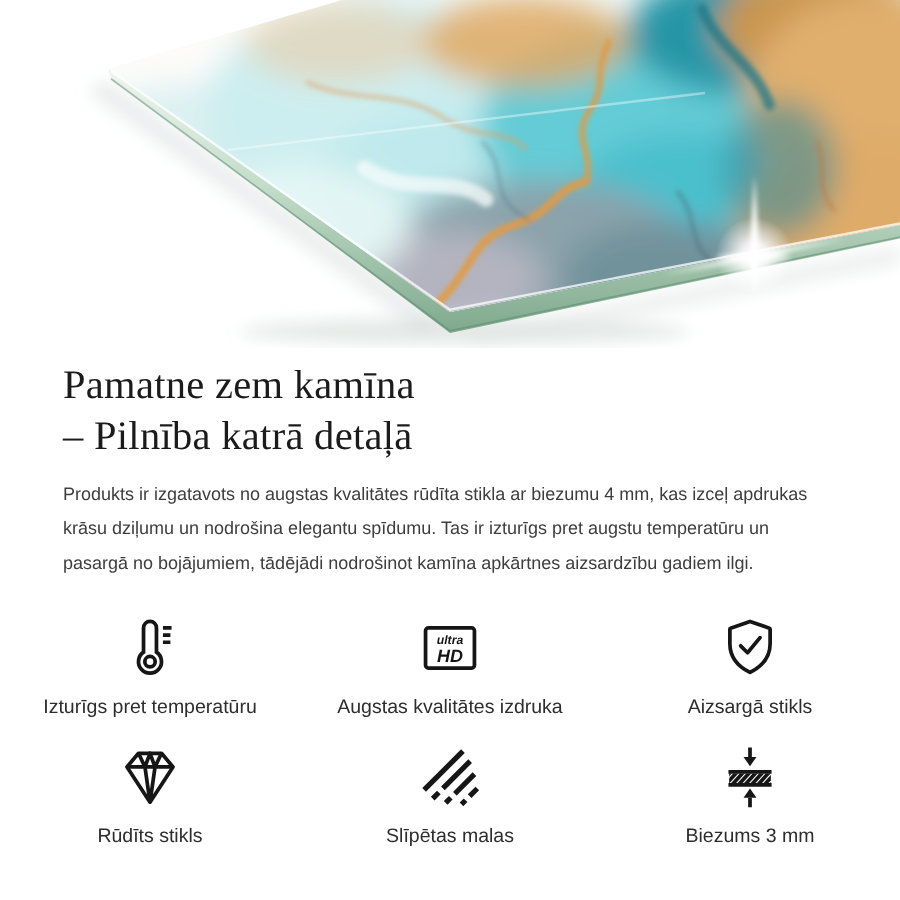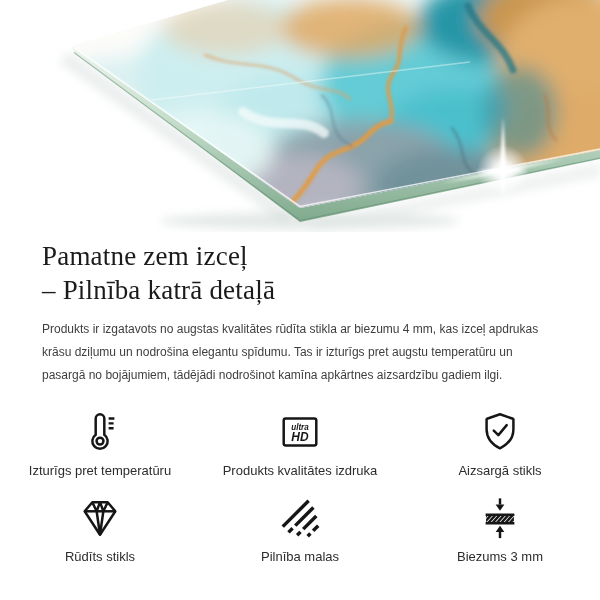--- a/index.html
+++ b/index.html
@@ -114,21 +114,21 @@
         <polygon points="0,-54 3.2,0 0,26 -3.2,0"></polygon>
         <polygon points="-28,0 0,-2.8 24,0 0,2.8"></polygon>
         <polygon points="-62,12.2 0,-2.2 62,-12.2 0,2.2" opacity="0.85"></polygon>
       </g>
     </g>
   </svg>
 </figure>
 
 <section class="text-block">
   <h1 class="title">
-    <span>Pamatne zem izceļ</span>
+    <span>Pamatne zem kamīna</span>
     <span>– Pilnība katrā detaļā</span>
   </h1>
   <p class="desc">Produkts ir izgatavots no augstas kvalitātes rūdīta stikla ar biezumu 4 mm, kas izceļ apdrukas krāsu dziļumu un nodrošina elegantu spīdumu. Tas ir izturīgs pret augstu temperatūru un pasargā no bojājumiem, tādējādi nodrošinot kamīna apkārtnes aizsardzību gadiem ilgi.</p>
 </section>
 
 <div class="features">
 
   <div class="feature">
     <div class="ficon">
       <svg width="46" height="46" viewBox="0 0 48 48">
@@ -141,21 +141,21 @@
   </div>
 
   <div class="feature">
     <div class="ficon">
       <svg width="46" height="46" viewBox="0 0 48 48">
         <rect class="ico" x="7" y="10" width="34" height="28" rx="2"></rect>
         <text x="24" y="21.5" text-anchor="middle" fill="#161616" stroke="none" font-family="Liberation Sans, sans-serif" font-size="8.5" font-weight="700">ultra</text>
         <text x="24" y="33.5" text-anchor="middle" fill="#161616" stroke="none" font-family="Liberation Sans, sans-serif" font-size="12.5" font-weight="800">HD</text>
       </svg>
     </div>
-    <div class="flabel">Produkts kvalitātes izdruka</div>
+    <div class="flabel">Augstas kvalitātes izdruka</div>
   </div>
 
   <div class="feature">
     <div class="ficon">
       <svg width="46" height="46" viewBox="0 0 48 48">
         <path class="ico" stroke-linejoin="round" d="M24,5.5 L37.5,10.2 C37.8,10.3 38,10.6 38,11 V21 C38,30.5 32.4,36.8 24,41 C15.6,36.8 10,30.5 10,21 V11 C10,10.6 10.2,10.3 10.5,10.2 Z"></path>
         <path class="ico" stroke-linecap="round" stroke-linejoin="round" d="M17.5,22.5 L22.3,27.3 L31,16.8"></path>
       </svg>
     </div>
     <div class="flabel">Aizsargā stikls</div>
@@ -176,21 +176,21 @@
     <div class="ficon">
       <svg width="46" height="46" viewBox="0 0 48 48">
         <g stroke="#161616" stroke-width="3.6" stroke-linecap="butt">
           <path d="M6,33 L33,6"></path>
           <path d="M12,39 L38,13" stroke-dasharray="6 4 60"></path>
           <path d="M21,42 L41,22" stroke-dasharray="5 4 40"></path>
           <path d="M32,43 L43,32" stroke-dasharray="4 4 20"></path>
         </g>
       </svg>
     </div>
-    <div class="flabel">Pilnība malas</div>
+    <div class="flabel">Slīpētas malas</div>
   </div>
 
   <div class="feature">
     <div class="ficon">
       <svg width="46" height="46" viewBox="0 0 48 48">
         <defs>
             <clipPath id="plateClip">
               <rect x="9.5" y="21.5" width="29" height="7"></rect>
             </clipPath>
           </defs>

